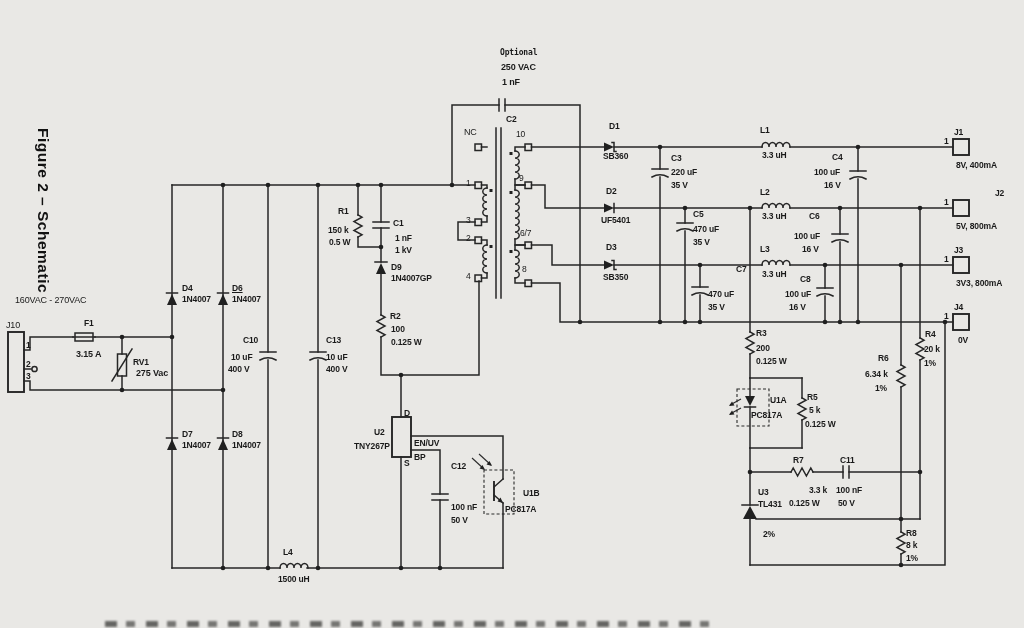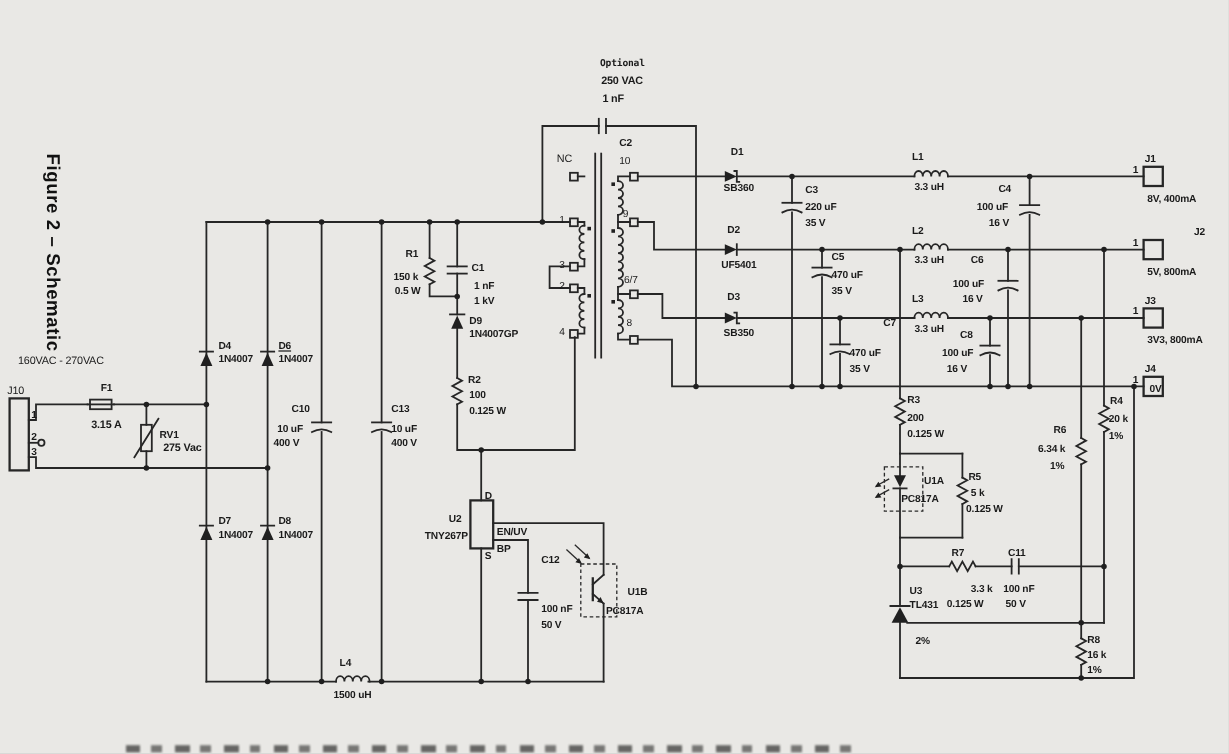--- a/index.html
+++ b/index.html
@@ -343,21 +343,21 @@
 <div class="L" style="left:395px;top:246px;">1 kV</div>
 <div class="L" style="left:391px;top:263px;">D9</div>
 <div class="L" style="left:391px;top:274px;">1N4007GP</div>
 <div class="L" style="left:390px;top:312px;">R2</div>
 <div class="L" style="left:391px;top:325px;">100</div>
 <div class="L" style="left:391px;top:338px;">0.125 W</div>
 
 <div class="L mono" style="left:500px;top:49px;">Optional</div>
 <div class="L s9" style="left:501px;top:63px;">250 VAC</div>
 <div class="L s9" style="left:502px;top:78px;">1 nF</div>
-<div class="L" style="left:500px;top:115px;padding-left:16px;">C2</div>
+<div class="L" style="left:490px;top:115px;padding-left:16px;">C2</div>
 <div class="L s9 b" style="left:464px;top:128px;">NC</div>
 <div class="L b" style="left:466px;top:179px;">1</div>
 <div class="L b" style="left:466px;top:216px;">3</div>
 <div class="L b" style="left:466px;top:234px;">2</div>
 <div class="L b" style="left:466px;top:272px;">4</div>
 <div class="L b" style="left:516px;top:130px;">10</div>
 <div class="L b" style="left:519px;top:174px;">9</div>
 <div class="L b" style="left:520px;top:229px;">6/7</div>
 <div class="L b" style="left:522px;top:265px;">8</div>
 
@@ -410,21 +410,21 @@
 <div class="L" style="left:762px;top:270px;">3.3 uH</div>
 <div class="L" style="left:800px;top:275px;">C8</div>
 <div class="L" style="left:785px;top:290px;">100 uF</div>
 <div class="L" style="left:789px;top:303px;">16 V</div>
 <div class="L" style="left:954px;top:246px;">J3</div>
 <div class="L" style="left:944px;top:255px;">1</div>
 <div class="L out" style="left:956px;top:279px;text-align:right;">3V3, 800mA</div>
 
 <div class="L" style="left:954px;top:303px;">J4</div>
 <div class="L" style="left:944px;top:312px;">1</div>
-<div class="L out" style="left:958px;top:320px;">0V</div>
+<div class="L out" style="left:958px;top:336px;">0V</div>
 
 <div class="L" style="left:756px;top:329px;">R3</div>
 <div class="L" style="left:756px;top:344px;">200</div>
 <div class="L" style="left:756px;top:357px;">0.125 W</div>
 <div class="L" style="left:770px;top:396px;">U1A</div>
 <div class="L" style="left:751px;top:411px;">PC817A</div>
 <div class="L" style="left:807px;top:393px;">R5</div>
 <div class="L" style="left:809px;top:406px;">5 k</div>
 <div class="L" style="left:805px;top:420px;">0.125 W</div>
 <div class="L" style="left:925px;top:330px;">R4</div>
@@ -436,17 +436,17 @@
 <div class="L" style="left:793px;top:456px;">R7</div>
 <div class="L" style="left:809px;top:486px;">3.3 k</div>
 <div class="L" style="left:789px;top:499px;">0.125 W</div>
 <div class="L" style="left:840px;top:456px;">C11</div>
 <div class="L" style="left:836px;top:486px;">100 nF</div>
 <div class="L" style="left:838px;top:499px;">50 V</div>
 <div class="L" style="left:758px;top:488px;">U3</div>
 <div class="L" style="left:758px;top:500px;">TL431</div>
 <div class="L" style="left:763px;top:530px;">2%</div>
 <div class="L" style="left:906px;top:529px;">R8</div>
-<div class="L" style="left:906px;top:541px;">16 k</div>
+<div class="L" style="left:906px;top:541px;">8 k</div>
 <div class="L" style="left:906px;top:554px;">1%</div>
 
 <div class="smudge"></div>
 </div>
 
 </body></html>

